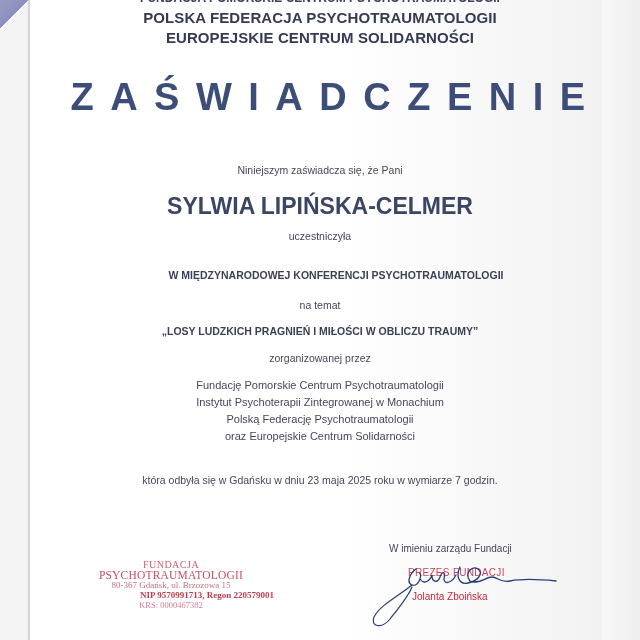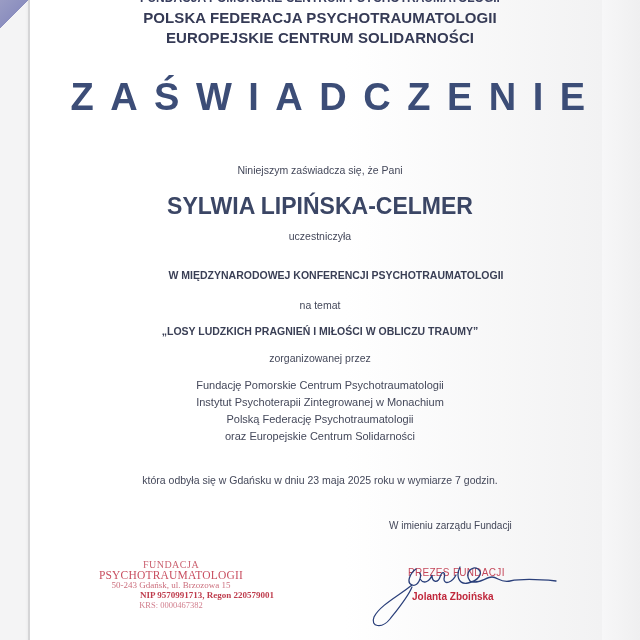--- a/index.html
+++ b/index.html
@@ -43,21 +43,21 @@
   }
   .stamp div { line-height: 10px; white-space: nowrap; }
   .st1 { font-size: 10px; color: #c55060; letter-spacing: 0.5px; }
   .st2 { font-size: 13px; color: #c0283c; letter-spacing: 0.3px; line-height: 12px !important; }
   .st3 { font-size: 11.5px; color: #c23a4e; letter-spacing: 0.2px; }
   .st4 { font-size: 9px; color: #c66070; }
   .st5 { font-size: 9px; color: #b8283a; font-weight: bold; margin-left: 44px; }
   .st6 { font-size: 8.5px; color: #cc7080; }
   .sig-area { position: absolute; left: 360px; top: 555px; width: 210px; height: 85px; z-index: 2; }
   .sig-title { position: absolute; left: 48px; top: 12px; font-size: 10px; color: #c4475a; letter-spacing: 0.3px; }
-  .sig-name { position: absolute; left: 52px; top: 36px; font-size: 10px; color: #c0283c; font-weight: bold; }
+  .sig-name { position: absolute; left: 52px; top: 36px; font-size: 10px; color: #c0283c; }
   .sig-svg { position: absolute; left: 0; top: 0; }
 </style>
 </head>
 <body>
 
 <div class="corner-fold"></div>
 <div class="page"></div>
 <div class="right-strip"></div>
 
 <div class="content">
@@ -78,27 +78,27 @@
 
   <div class="c org" style="top:377px;">
     <div>Fundację Pomorskie Centrum Psychotraumatologii</div>
     <div>Instytut Psychoterapii Zintegrowanej w Monachium</div>
     <div>Polską Federację Psychotraumatologii</div>
     <div>oraz Europejskie Centrum Solidarności</div>
   </div>
 
   <div class="c small" style="top:474px;">która odbyła się w Gdańsku w dniu 23 maja 2025 roku w wymiarze 7 godzin.</div>
 
-  <div class="small" style="position:absolute; left:389px; top:520px; font-size:10px; color:#44485a;">W imieniu zarządu Fundacji</div>
+  <div class="small" style="position:absolute; left:389px; top:543px; font-size:10px; color:#44485a;">W imieniu zarządu Fundacji</div>
 </div>
 
 <div class="stamp">
   <div class="st1">FUNDACJA</div>
   <div class="st3">PSYCHOTRAUMATOLOGII</div>
-  <div class="st4">50-243 Gdańsk, ul. Brzozowa 15</div>
+  <div class="st4">80-367 Gdańsk, ul. Brzozowa 15</div>
   <div class="st5">NIP 9570991713, Regon 220579001</div>
   <div class="st6">KRS: 0000467382</div>
 </div>
 
 <div class="sig-area">
   <div class="sig-title">PREZES FUNDACJI</div>
   <svg class="sig-svg" width="210" height="85" viewBox="0 0 210 85">
     <path d="M56 14 C50 18, 46 28, 52 30 C58 32, 62 22, 60 18 M60 24 C64 30, 70 26, 72 20 C72 28, 78 28, 80 22 C82 16, 86 16, 84 24 C84 30, 92 28, 96 20 M100 12 C96 20, 98 30, 108 28 C118 26, 124 18, 118 14 C112 10, 104 18, 110 26 C118 30, 126 22, 132 22 C138 22, 140 28, 150 26 C160 24, 176 24, 196 26" fill="none" stroke="#2a3f7a" stroke-width="1.3" stroke-linecap="round"></path>
     <path d="M52 30 C40 40, 20 50, 14 62 C10 72, 22 74, 30 64 C38 54, 48 42, 52 32" fill="none" stroke="#2a3f7a" stroke-width="1.2" stroke-linecap="round"></path>
   </svg>

